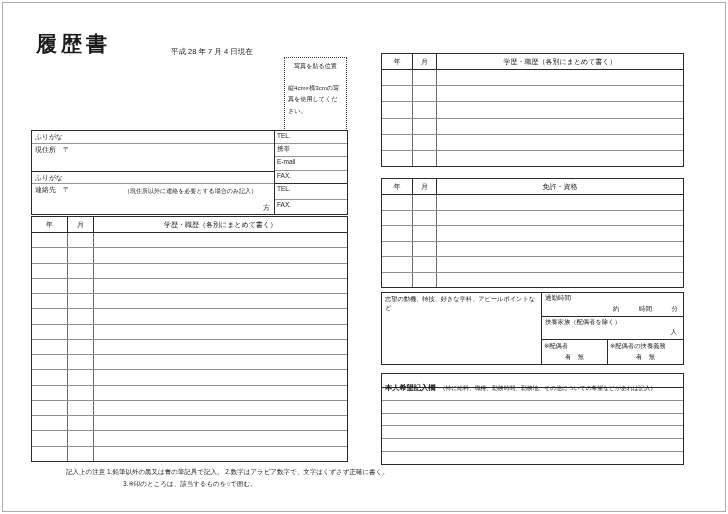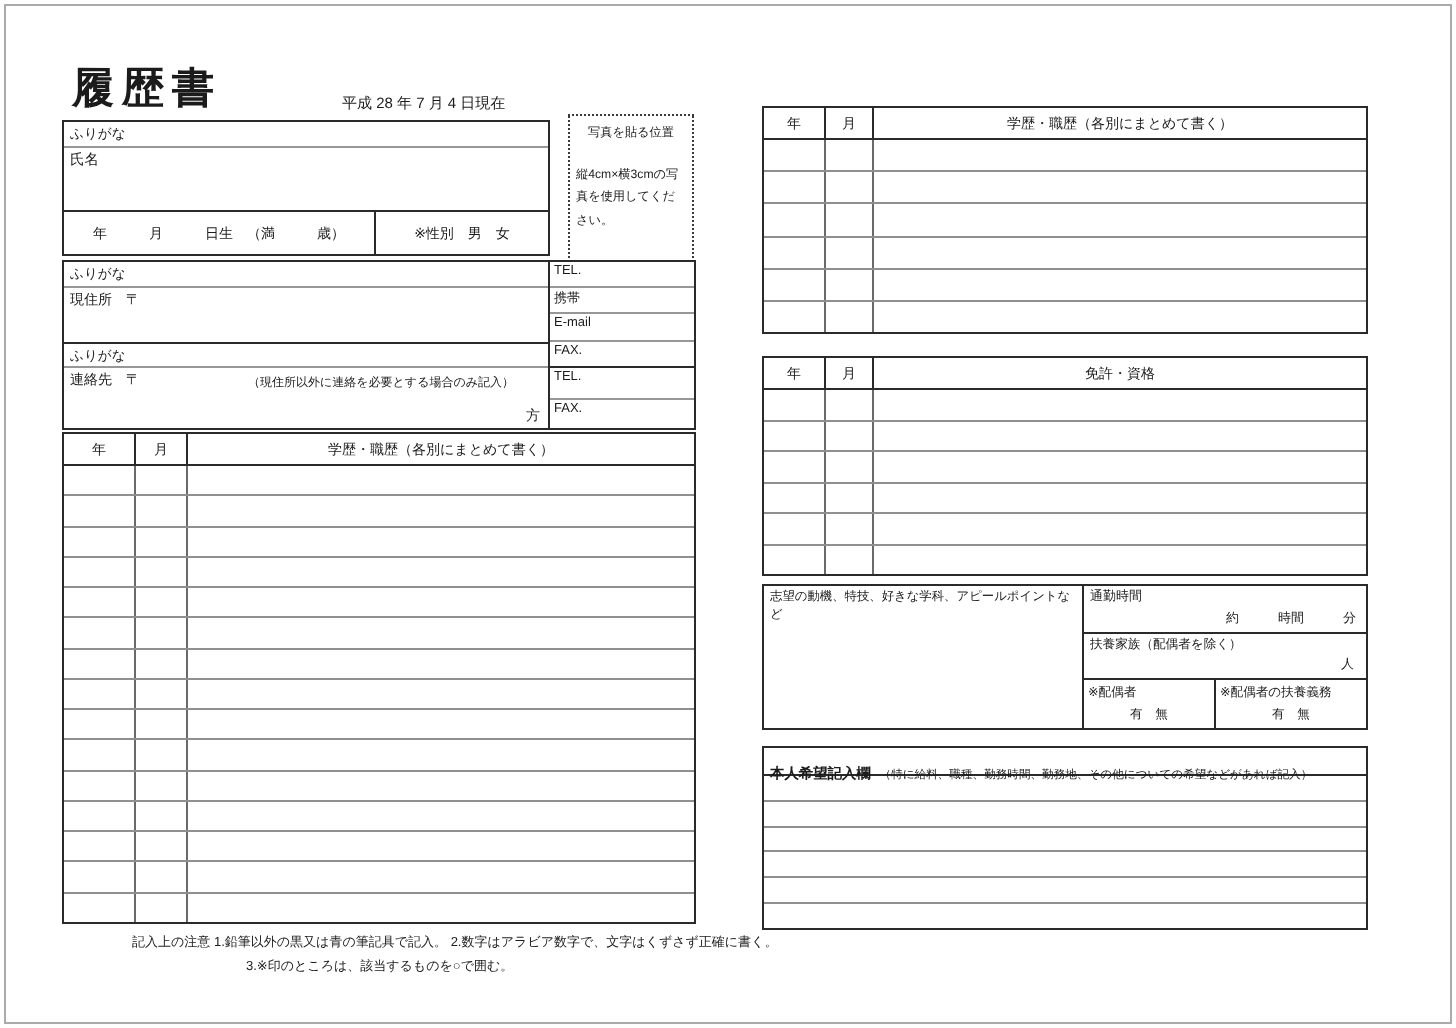--- a/index.html
+++ b/index.html
@@ -102,28 +102,20 @@
   .fn-line2 { margin-left: 57px; }
 </style>
 </head>
 <body>
 
 <div class="page">
 
   <div class="title">履歴書</div>
   <div class="date-note">平成 28 年 7 月 4 日現在</div>
 
-  <div class="name-table">
-    <div class="nt-furigana">ふりがな</div>
-    <div class="nt-name">氏名</div>
-    <div class="nt-birth">
-      <div class="nt-birth-cell">年　　　月　　　日生　（満　　　歳）</div>
-      <div class="nt-gender-cell">※性別　男　女</div>
-    </div>
-  </div>
 
   <div class="photo-box">
     <div class="photo-line1">写真を貼る位置</div>
     <div class="photo-line2">縦4cm×横3cmの写真を使用してください。</div>
   </div>
 
   <div class="contact-table">
     <div class="ct-left">
       <div class="ct-r1">ふりがな</div>
       <div class="ct-r2">現住所　〒</div>

